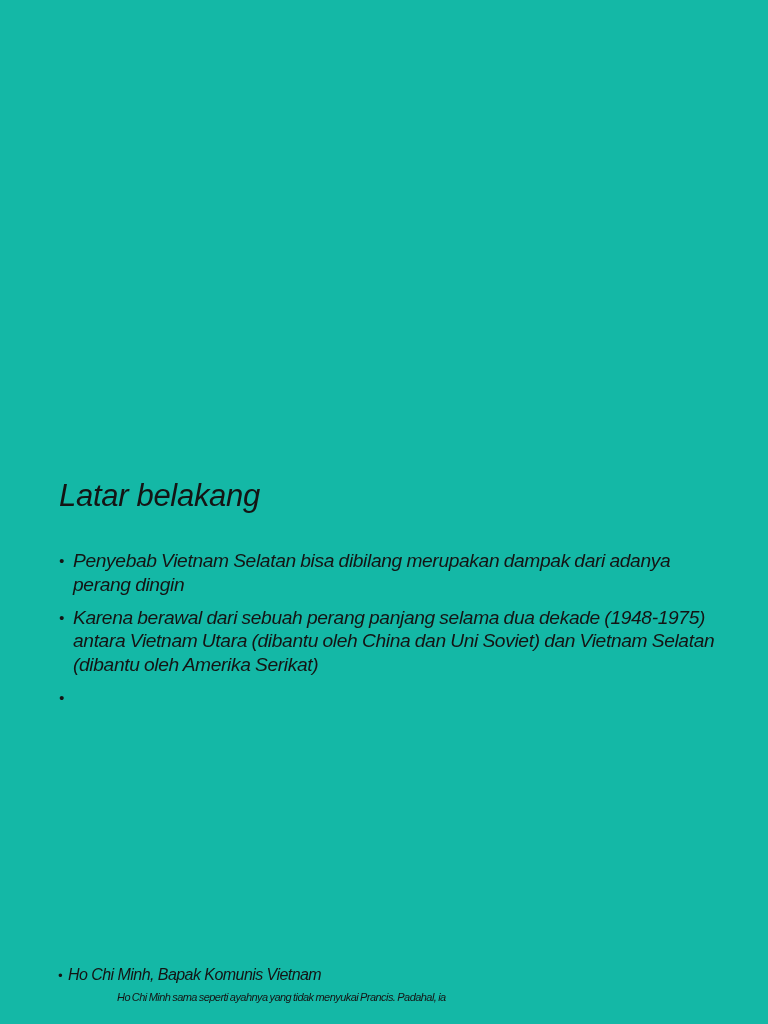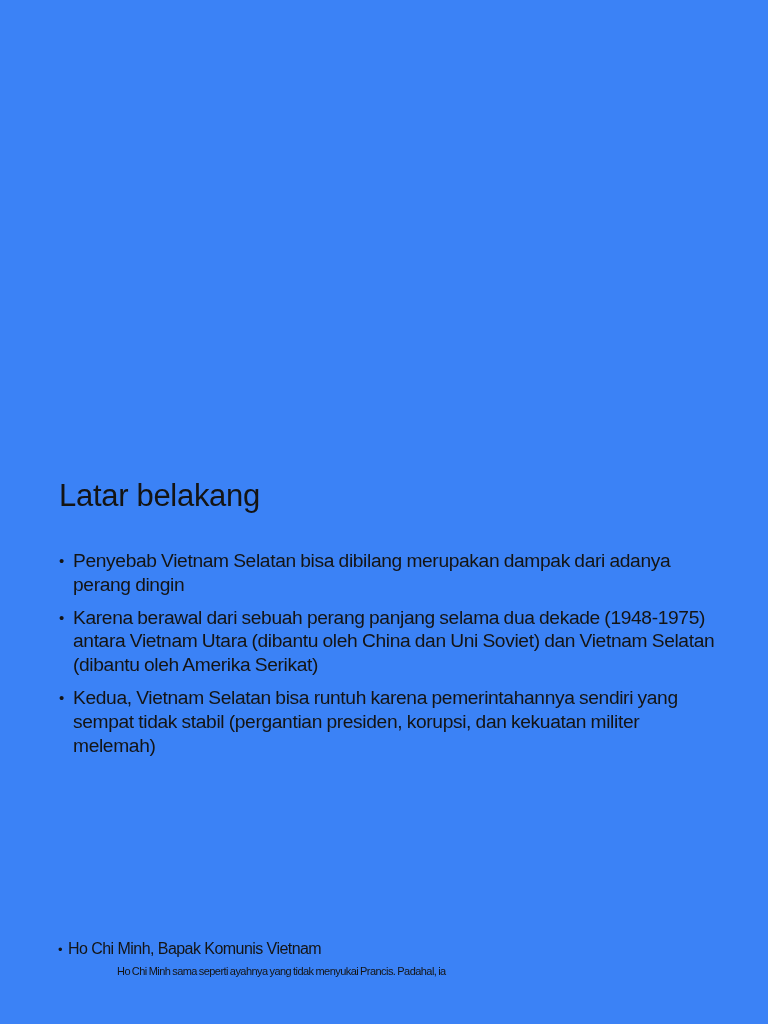--- a/index.html
+++ b/index.html
@@ -13,21 +13,22 @@
       overflow: hidden;
       position: relative;
       font-family: "Liberation Sans", "DejaVu Sans", sans-serif;
       color: #141414;
     }
     .page {
       position: absolute;
       left: 0; top: 0;
       width: 768px;
       height: 1024px;
-      background: #3b82f6;
+      background: #14b8a6;
+      font-style: italic;
     }
     .slide-1 {
       position: absolute;
       left: 0;
       top: 0;
       width: 768px;
       height: 770px;
     }
     .slide-title {
       position: absolute;
@@ -62,21 +63,21 @@
     .bullet-dot {
       position: absolute;
       left: 2px;
       top: 0;
       font-size: 15px;
       line-height: 23.8px;
     }
     .slide-2 {
       position: absolute;
       left: 0;
-      top: 930px;
+      top: 956px;
       width: 654px;
       height: 54px;
       overflow: hidden;
     }
     .s2-bullet {
       position: absolute;
       left: 58px;
       top: 8px;
       font-size: 16px;
       line-height: 22px;
@@ -119,21 +120,20 @@
       <li class="bullet-item">
         <span class="bullet-dot">•</span>
         <span>Penyebab Vietnam Selatan bisa dibilang merupakan dampak dari adanya perang dingin</span>
       </li>
       <li class="bullet-item">
         <span class="bullet-dot">•</span>
         <span>Karena berawal dari sebuah perang panjang selama dua dekade (1948-1975) antara Vietnam Utara  (dibantu oleh China dan Uni Soviet) dan Vietnam Selatan (dibantu oleh Amerika Serikat)</span>
       </li>
       <li class="bullet-item">
         <span class="bullet-dot">•</span>
-        <span>Kedua, Vietnam Selatan bisa runtuh karena pemerintahannya sendiri yang sempat tidak stabil (pergantian presiden, korupsi, dan kekuatan militer melemah)</span>
       </li>
     </ul>
   </section>
 
   <section class="slide-2">
     <div class="s2-bullet">
       <span class="bullet-dot">•</span><span>Ho Chi Minh, Bapak Komunis Vietnam</span>
     </div>
     <div class="s2-para">Ho Chi Minh sama seperti ayahnya yang tidak menyukai Prancis. Padahal, ia</div>
     <div class="s2-para-cut">

